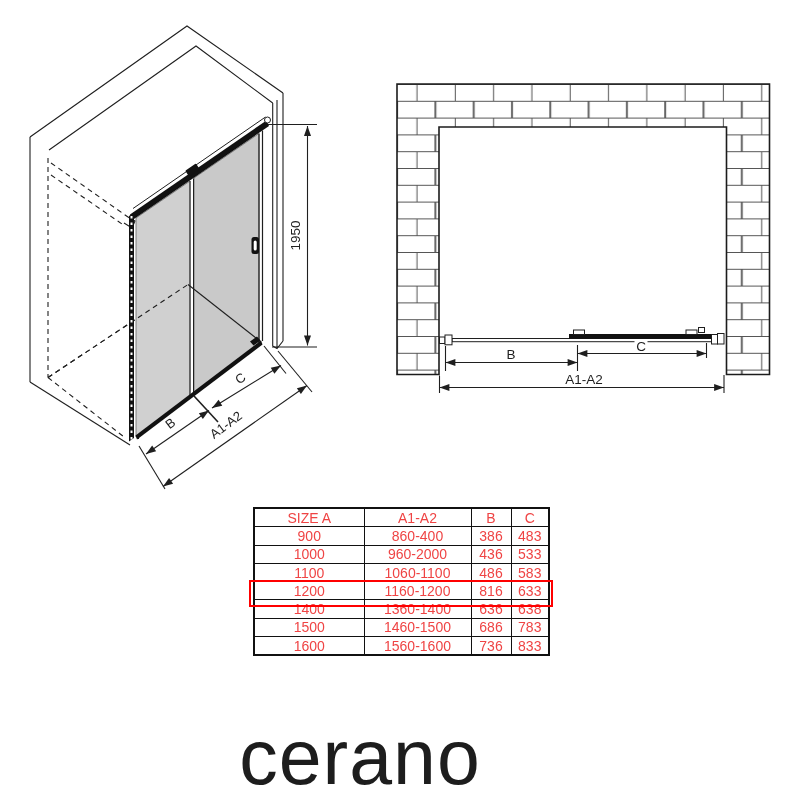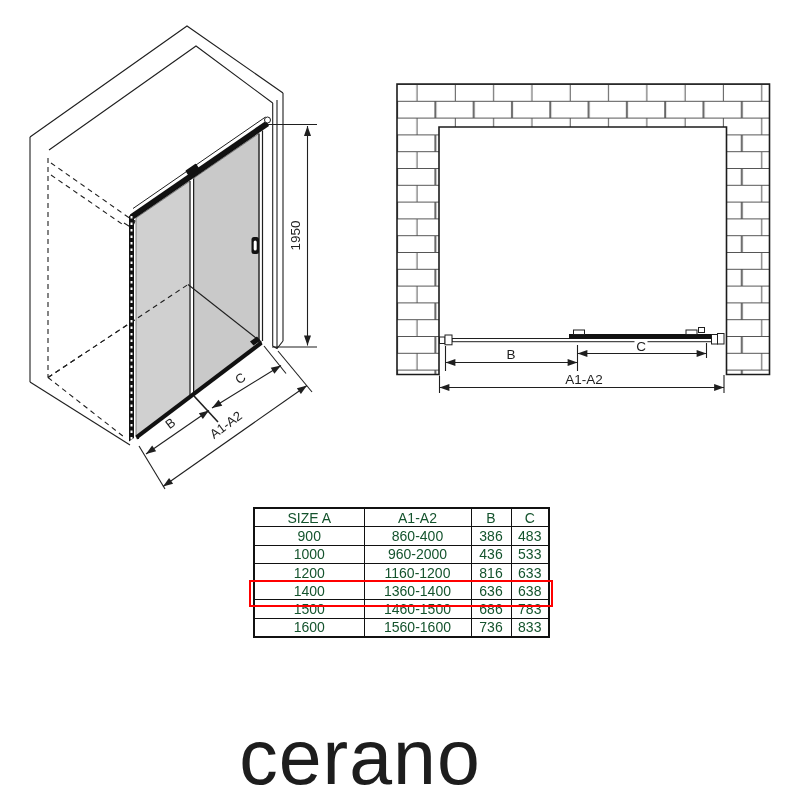--- a/index.html
+++ b/index.html
@@ -6,21 +6,21 @@
   body{width:800px;height:800px;position:relative;font-family:"Liberation Sans",sans-serif;overflow:hidden;}
   .stage{position:absolute;left:0;top:0;width:800px;height:800px;}
 
   svg text{font-family:"Liberation Sans",sans-serif;fill:#1f1f1f;}
 
   
   .size-table-wrap{position:absolute;left:253px;top:507px;}
   table.size-table{border-collapse:collapse;table-layout:fixed;width:295px;
     border:2px solid #111;}
   table.size-table th,table.size-table td{
-    border:1.4px solid #111;font-size:14px;font-weight:400;color:#14532d;
+    border:1.4px solid #111;font-size:14px;font-weight:400;color:#ef4444;
     text-align:center;vertical-align:middle;height:17.3px;padding:0;line-height:1;}
   .highlight-box{position:absolute;left:249px;top:580px;width:300px;height:23px;
     border:2px solid #ff0000;pointer-events:none;}
 
   
   .brand-logo{position:absolute;left:0;top:719px;width:720px;text-align:center;
     font-size:77px;font-weight:400;letter-spacing:1px;color:#1d1d1d;line-height:1;}
 </style>
 </head>
 <body>
@@ -156,20 +156,26 @@
         <td>386</td>
         <td>483</td>
       </tr>
       <tr>
         <td>1000</td>
         <td>960-2000</td>
         <td>436</td>
         <td>533</td>
       </tr>
       <tr>
+        <td>1100</td>
+        <td>1060-1100</td>
+        <td>486</td>
+        <td>583</td>
+      </tr>
+      <tr>
         <td>1200</td>
         <td>1160-1200</td>
         <td>816</td>
         <td>633</td>
       </tr>
       <tr>
         <td>1400</td>
         <td>1360-1400</td>
         <td>636</td>
         <td>638</td>

